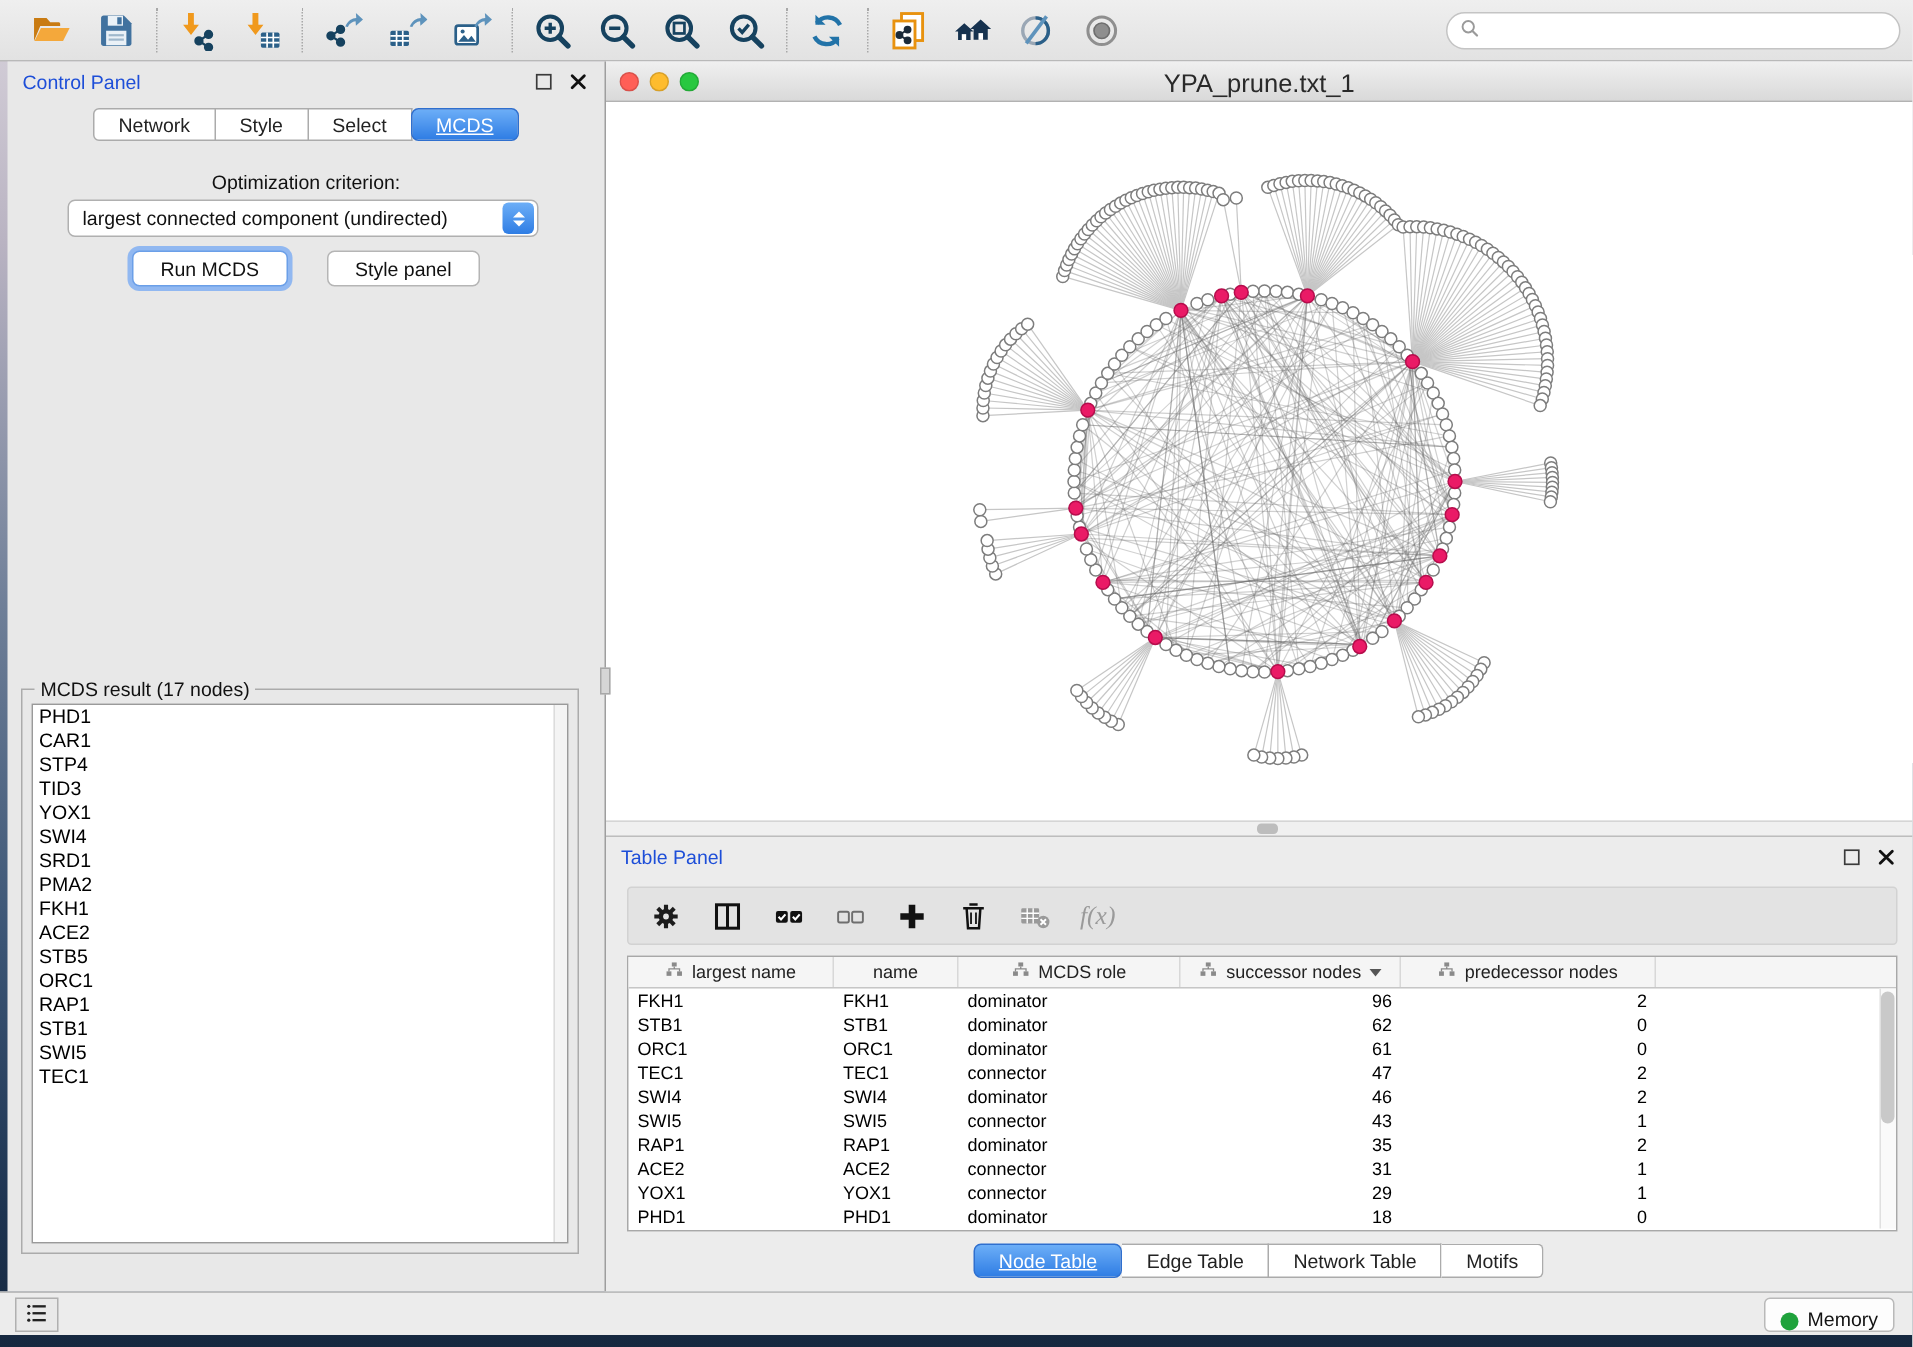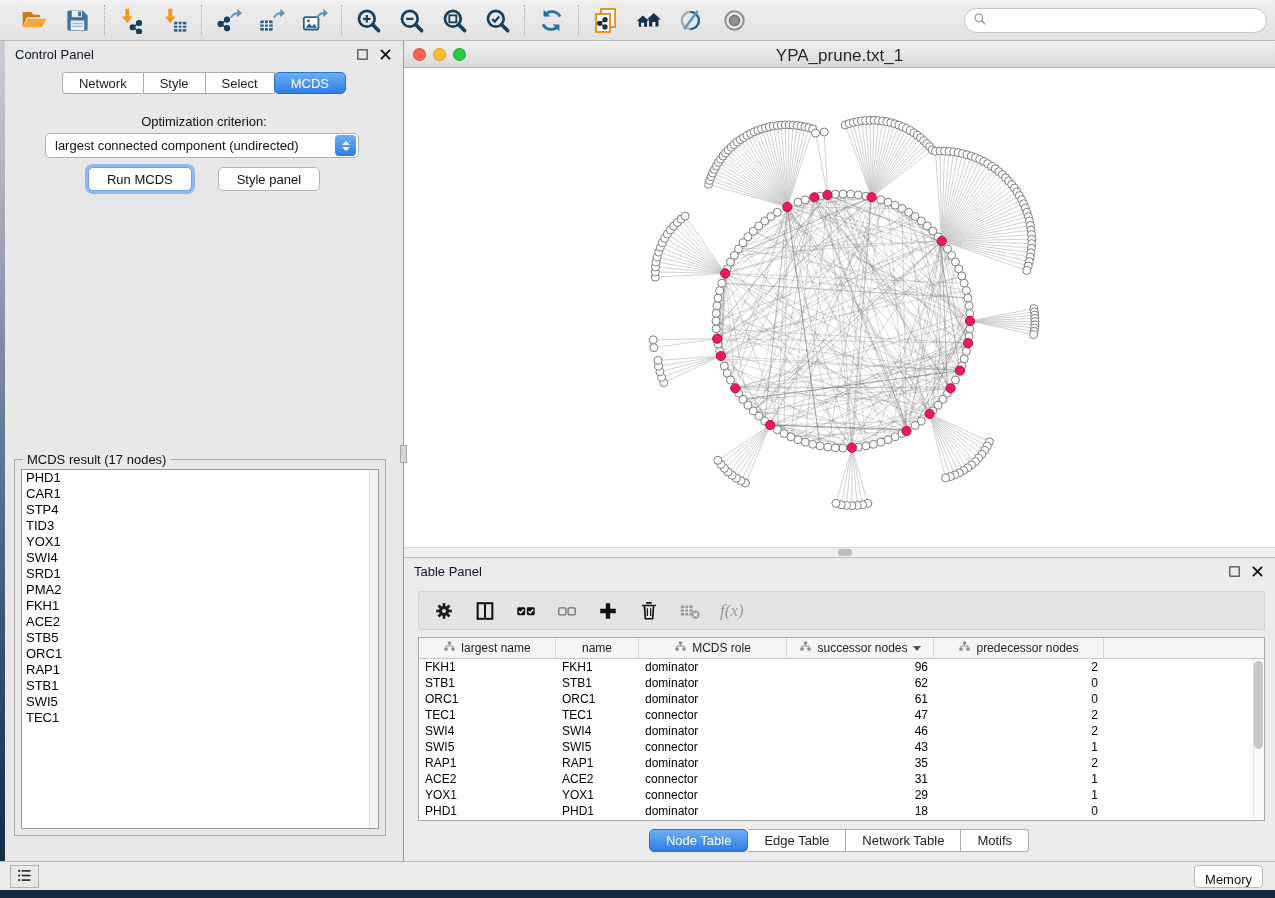--- a/index.html
+++ b/index.html
@@ -18,31 +18,31 @@
   .tb-icon svg { width:27px; height:27px; }
   .search-wrap { position:absolute; right:8px; top:8px; width:303px; height:25px;
     background:#fff; border:1px solid #c4c4c4; border-radius:13px; display:flex; align-items:center; padding:0 8px; }
   .search-wrap svg { width:14px; height:14px; }
   .search-input { border:none; outline:none; flex:1; font-size:12px; margin-left:5px; background:transparent; font-family:"Liberation Sans",sans-serif;}
 
   
   .control-panel { position:absolute; left:5px; top:41px; width:399px; height:820px;
     background:#e8e8e8; border-right:1px solid #9e9e9e; }
   .panel-titlebar { position:absolute; left:0; top:0; right:0; height:26px; display:flex; align-items:center;
-    padding:0 10px; font-size:13px; color:#0f172a; }
+    padding:0 10px; font-size:13px; color:#1d4ed8; }
   .panel-titlebar .spacer { flex:1; }
   .mini-ic { width:15px; height:15px; margin-left:8px; cursor:pointer; }
   .mini-ic svg { width:15px; height:15px; }
   .cp-tabs { position:absolute; top:31px; left:0; right:0; display:flex; justify-content:center; }
   .seg { display:flex; }
   .seg-btn { height:22px; padding:0 16px; background:#fff; border:1px solid #ababab; border-left:none;
     font-size:13px; display:flex; align-items:center; cursor:pointer; color:#222; }
   .seg-btn:first-child { border-left:1px solid #ababab; border-radius:4px 0 0 4px; }
   .seg-btn.active { background:linear-gradient(180deg,#6caef7,#2f7de4); color:#fff; border:1px solid #2f6fce;
-    border-radius:5px; margin-left:-1px; }
+    border-radius:5px; margin-left:-1px;text-decoration:underline; }
   .seg-btn:last-child:not(.active){ border-radius:0 4px 4px 0; }
   .opt-label { position:absolute; top:73px; left:0; right:0; text-align:center; font-size:13px; }
   .cp-select { position:absolute; top:92px; left:40px; width:314px; height:25px; background:#fff;
     border:1px solid #b0b0b0; border-radius:5px; display:flex; align-items:center; cursor:pointer; }
   .cp-select .val { flex:1; font-size:13px; padding-left:9px; white-space:nowrap; overflow:hidden; }
   .stepper { width:21px; height:21px; margin-right:2px; border-radius:4px;
     background:linear-gradient(180deg,#6caef7,#2f7de4); display:flex; flex-direction:column; align-items:center; justify-content:center; gap:2px; }
   .stepper i { width:0; height:0; border-left:4px solid transparent; border-right:4px solid transparent; }
   .stepper .up { border-bottom:4px solid #fff; }
   .stepper .dn { border-top:4px solid #fff; }
@@ -94,21 +94,21 @@
   .nt-vthumb { position:absolute; right:1px; top:2px; width:9px; height:88px; background:#c9c9c9; border-radius:5px; }
   .tp-tabs { position:absolute; left:0; right:0; top:271px; display:flex; justify-content:center; }
   .tp-tabs .seg-btn { font-size:13px; height:23px; }
 
   
   .status-bar { position:absolute; left:0; top:861px; width:1275px; height:29px; background:#ececec; border-top:1px solid #bdbdbd; }
   .list-btn { position:absolute; left:10px; top:3px; width:29px; height:23px; background:#e9e9e9;
     border:1px solid #b0b0b0; display:flex; align-items:center; justify-content:center; cursor:pointer; }
   .list-btn svg { width:17px; height:17px; }
   .memory-btn { position:absolute; right:12px; top:3px; height:23px; background:#fdfdfd; border:1px solid #b9b9b9;
-    border-radius:4px; display:flex; align-items:flex-start; gap:6px; padding:0 10px; cursor:pointer; font-size:13px;flex-direction:column; }
+    border-radius:4px; display:flex; align-items:flex-end; gap:6px; padding:0 10px; cursor:pointer; font-size:13px; }
   .mem-dot { width:12px; height:12px; border-radius:50%; }
 </style>
 </head>
 <body>
 
 <div class="screen">
 
   <div class="toolbar">
     <div id="tb-groups" style="display:flex;align-items:center;">
         <div class="tb-group">

